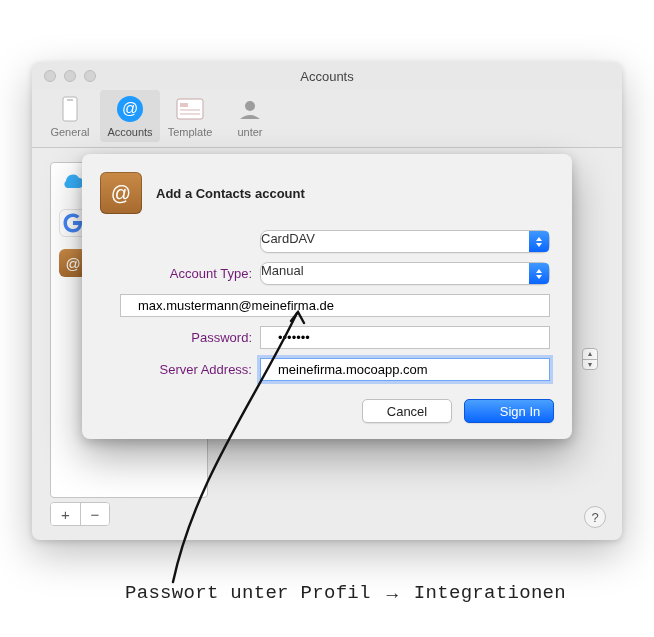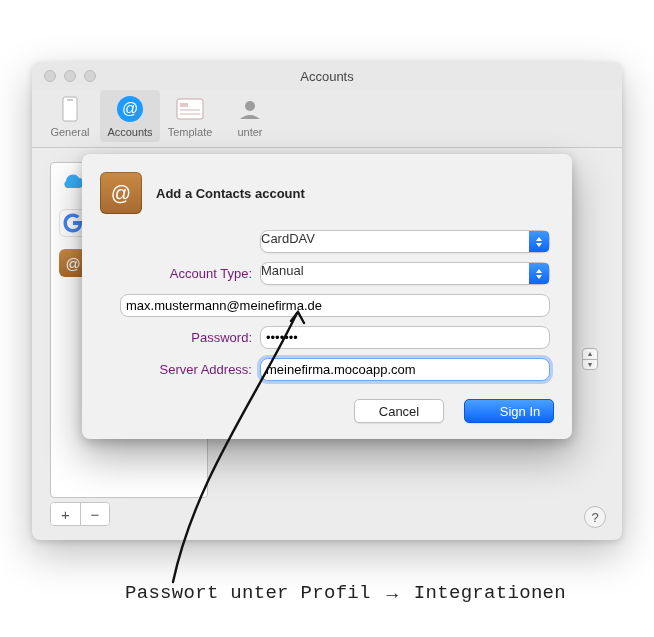--- a/index.html
+++ b/index.html
@@ -214,30 +214,30 @@
   .select-arrows::before, .select-arrows::after{
     content:""; width:0;height:0;
     border-left:3.5px solid transparent;
     border-right:3.5px solid transparent;
   }
   .select-arrows::before{border-bottom:4px solid #fff; margin-bottom:2px;}
   .select-arrows::after{border-top:4px solid #fff;}
   .text-input {
     background:#fff;
     border:1px solid #c3c3c3;
-    border-radius:8px;
-    padding: 0 5px;
+    border-radius:0;
+    padding: 0 17px;
     outline: none;
   }
   .text-input.focused {
     border: 1px solid #6fa8f7;
     box-shadow: 0 0 0 3px rgba(75,140,255,0.35);
   }
   .sheet-buttons {
-    display:flex; justify-content:flex-end; gap: 20px;
+    display:flex; justify-content:flex-end; gap: 12px;
     margin-top: 18px;
   }
   .btn {
     min-width: 90px;
     height: 24px;
     border-radius: 5px;
     font-size: 13px;
     border: 1px solid #c0c0c0;
     background: #fff;
     color: #222;

